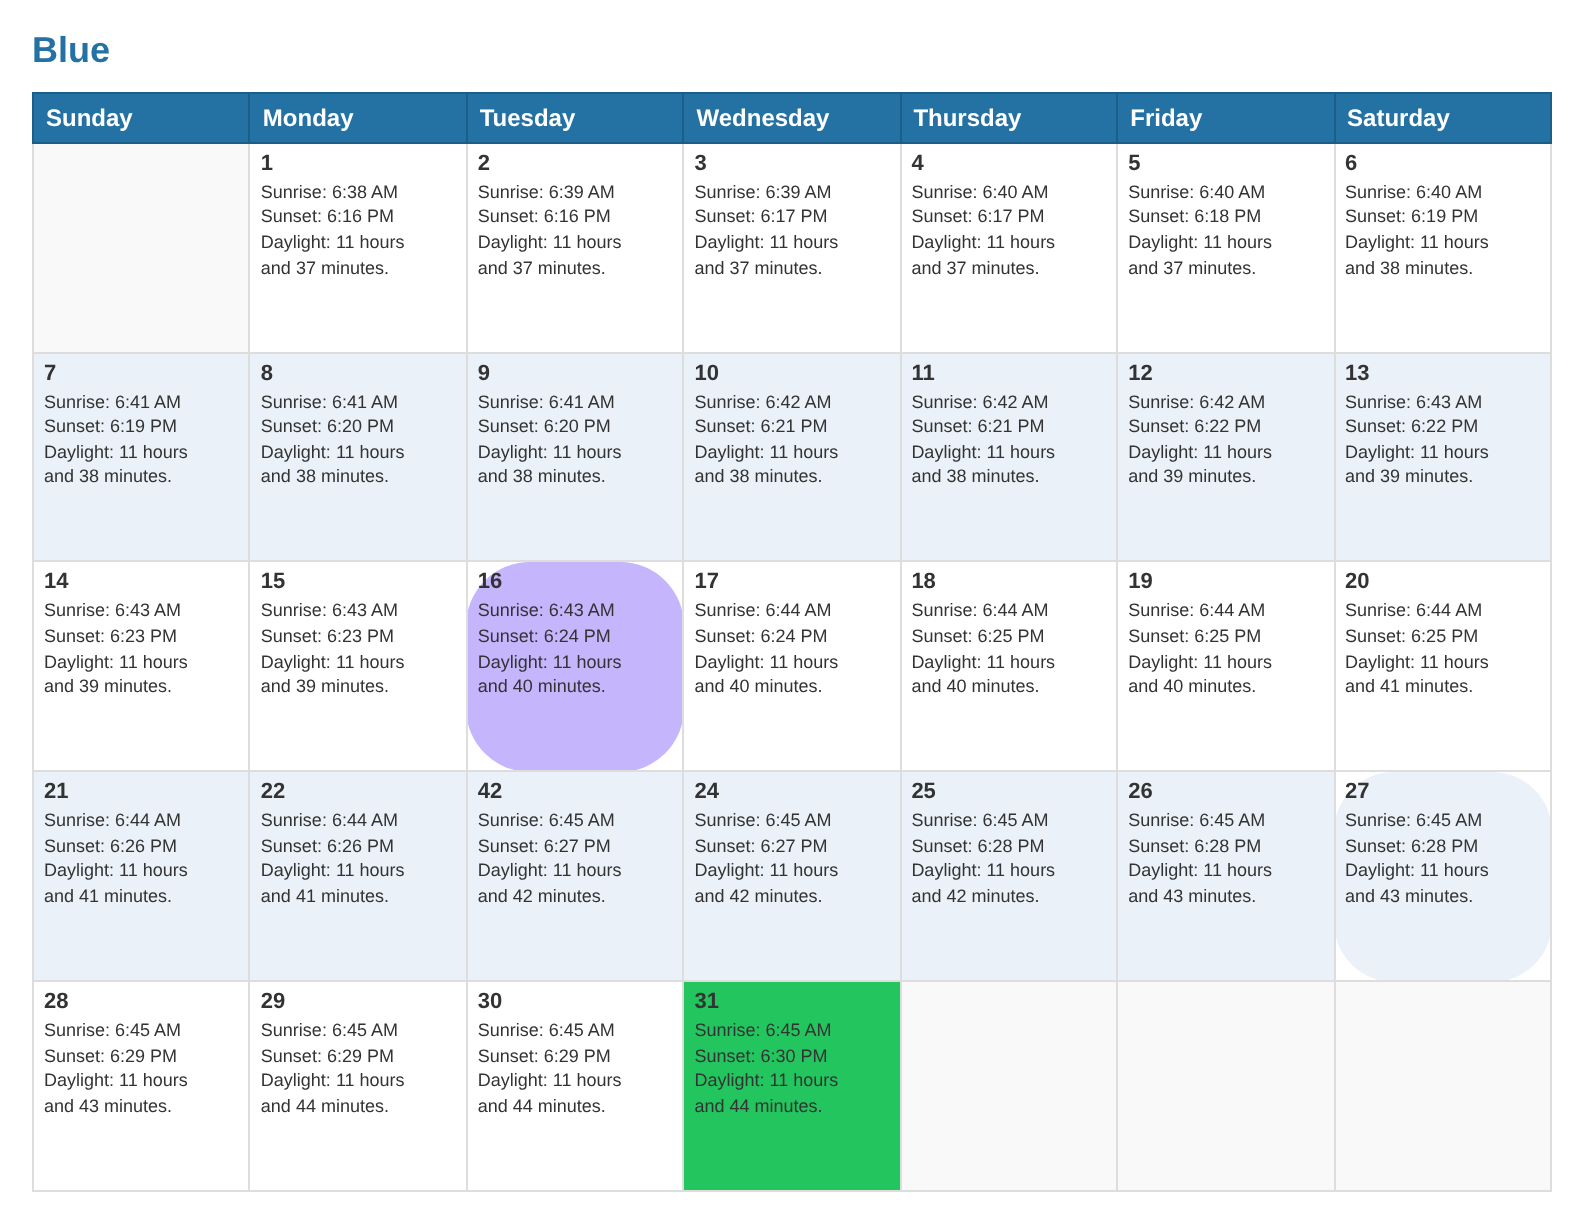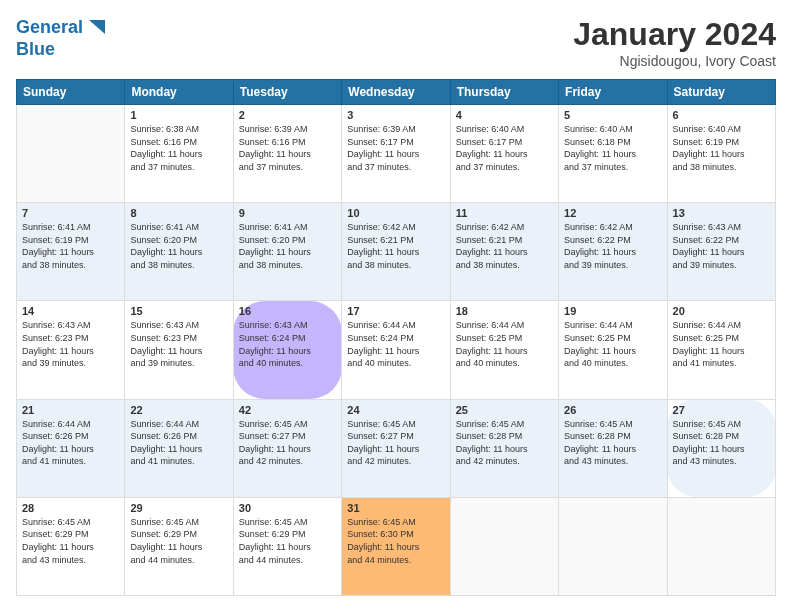--- a/index.html
+++ b/index.html
@@ -97,33 +97,22 @@
       background-color: #fff;
     }
   </style>
 </head>
 <body>
 
 <div class="page">
   <div class="header">
     <div class="logo">
       <div>
-        <div style="display:flex;align-items:center;">
-          <span class="logo-text"><span>General</span></span>
-
-          <svg class="logo-icon" viewBox="0 0 24 24" xmlns="http://www.w3.org/2000/svg">
-            <polygon points="4,4 20,4 20,18" fill="#2471a3"></polygon>
-          </svg>
-        </div>
         <div class="logo-text" style="color:#2471a3;">Blue</div>
       </div>
-    </div>
-    <div class="title-block">
-      <div class="main-title">January 2024</div>
-      <div class="sub-title">Ngisidougou, Ivory Coast</div>
     </div>
   </div>
 
   <table class="calendar">
     <thead>
       <tr>
         <th>Sunday</th>
         <th>Monday</th>
         <th>Tuesday</th>
         <th>Wednesday</th>
@@ -346,21 +335,21 @@
 Daylight: 11 hours
 and 44 minutes.</div>
           </td>
           <td style="background: rgb(255, 255, 255);">
             <span class="day-number">30</span>
             <div class="day-info" style="white-space: pre-line;">Sunrise: 6:45 AM
 Sunset: 6:29 PM
 Daylight: 11 hours
 and 44 minutes.</div>
           </td>
-          <td style="background: #fdba74; margin-left: 12px;">
+          <td style="background: #22c55e; margin-left: 12px;">
             <span class="day-number">31</span>
             <div class="day-info" style="white-space: pre-line;">Sunrise: 6:45 AM
 Sunset: 6:30 PM
 Daylight: 11 hours
 and 44 minutes.</div>
           </td>
           <td class="empty" style="background: rgb(249, 249, 249);"></td>
           <td class="empty" style="background: rgb(249, 249, 249);"></td>
           <td class="empty" style="background: rgb(249, 249, 249);"></td>
         </tr>

